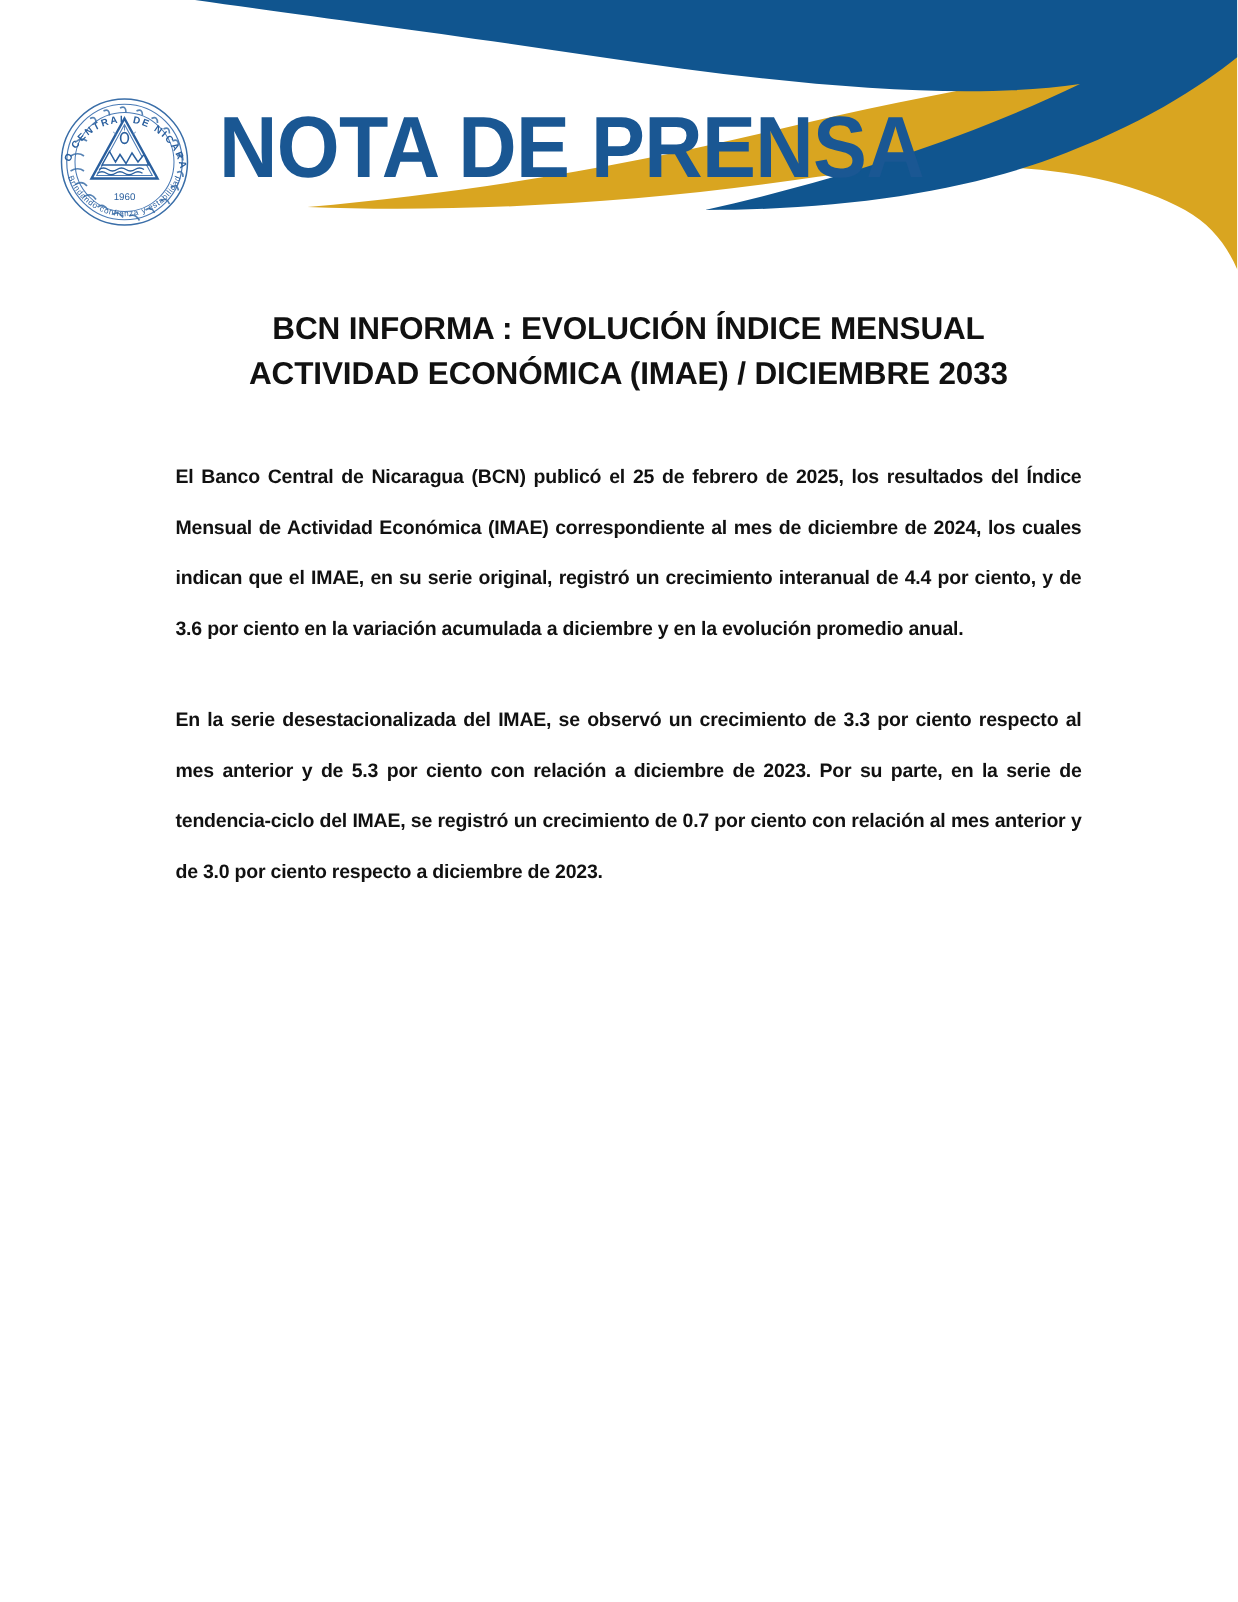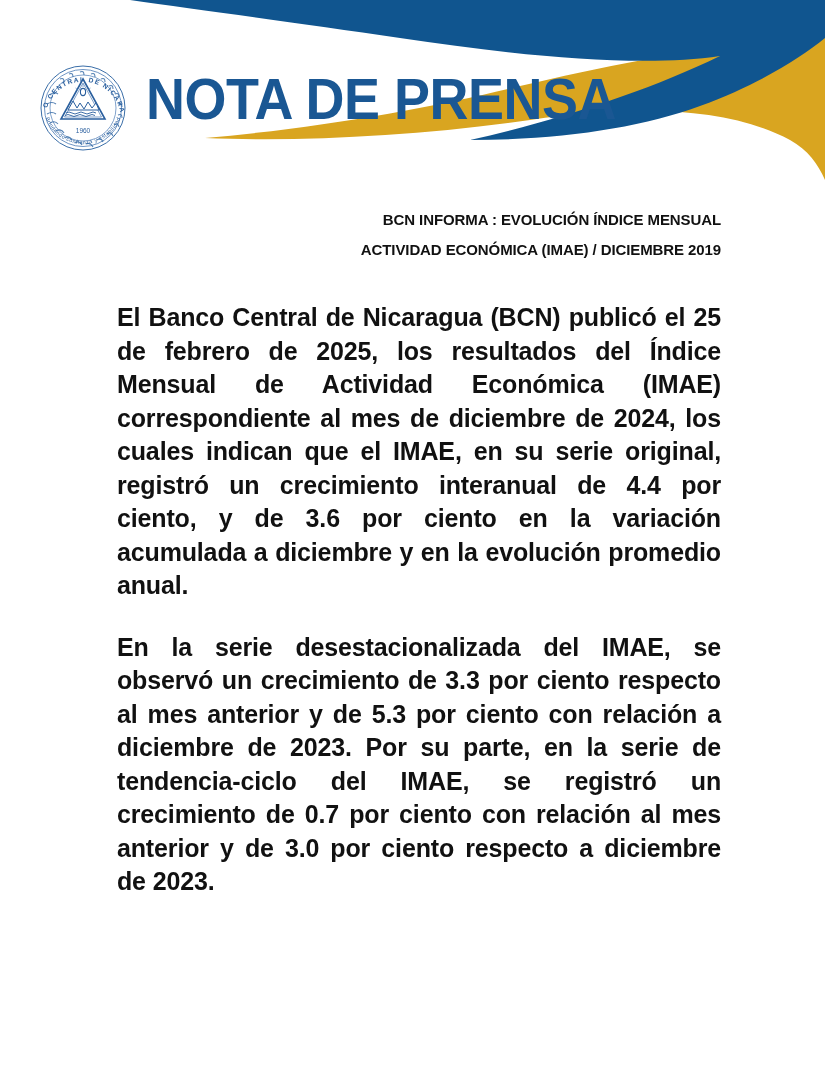--- a/index.html
+++ b/index.html
@@ -69,33 +69,33 @@
   .content {
     position: absolute;
     left: 117px;
     top: 205px;
     width: 604px;
   }
 
   .doc-title {
     font-family: "Liberation Sans", sans-serif;
     font-weight: bold;
-    font-size: 15px;
+    font-size: 21px;
     line-height: 30px;
     color: #111111;
     margin: 0 0 0 0;
-    text-align: right;
+    text-align: center;
     letter-spacing: -0.1px;
   }
   .doc-title .line { display: block; white-space: nowrap; }
 
   .para {
     font-family: "Liberation Sans", sans-serif;
     font-weight: bold;
-    font-size: 25px;
+    font-size: 13px;
     line-height: 33.5px;
     color: #111111;
     text-align: justify;
     text-justify: inter-word;
     margin: 0;
     letter-spacing: -0.15px;
   }
   .para-gap-1 { margin-top: 36px; }
   .para-gap { margin-top: 28px; }
 </style>
@@ -192,21 +192,21 @@
       </svg>
     </div>
 
     <div class="banner-title">NOTA DE PRENSA</div>
   </div>
 
   <div class="content">
 
     <div class="doc-title">
       <span class="line">BCN INFORMA : EVOLUCIÓN ÍNDICE MENSUAL</span>
-      <span class="line">ACTIVIDAD ECONÓMICA (IMAE) / DICIEMBRE 2019</span>
+      <span class="line">ACTIVIDAD ECONÓMICA (IMAE) / DICIEMBRE 2033</span>
     </div>
 
     <p class="para para-gap-1">El Banco Central de Nicaragua (BCN) publicó el 25 de febrero de 2025, los resultados del Índice Mensual de Actividad Económica (IMAE) correspondiente al mes de diciembre de 2024, los cuales indican que el IMAE, en su serie original, registró un crecimiento interanual de 4.4 por ciento, y de 3.6 por ciento en la variación acumulada a diciembre y en la evolución promedio anual.</p>
 
     <p class="para para-gap">En la serie desestacionalizada del IMAE, se observó un crecimiento de 3.3 por ciento respecto al mes anterior y de 5.3 por ciento con relación a diciembre de 2023. Por su parte, en la serie de tendencia-ciclo del IMAE, se registró un crecimiento de 0.7 por ciento con relación al mes anterior y de 3.0 por ciento respecto a diciembre de 2023.</p>
 
 
   </div>
 
 </div>

